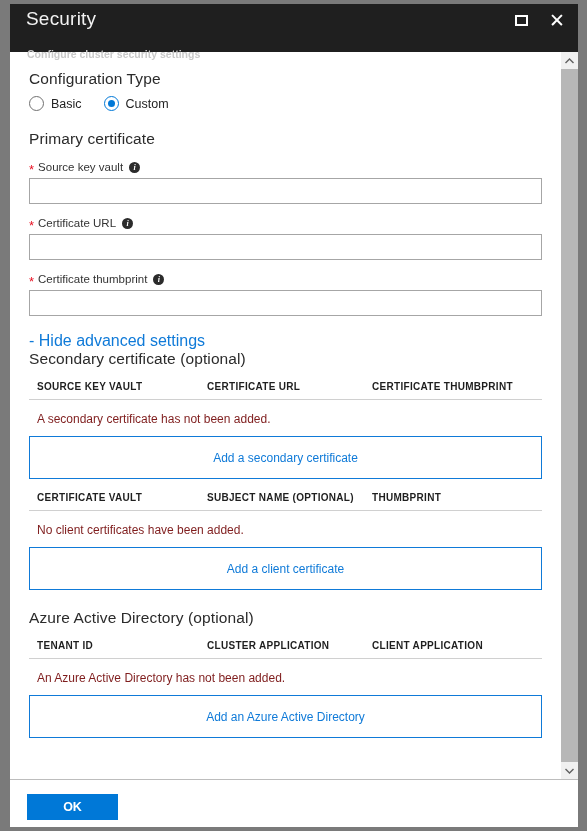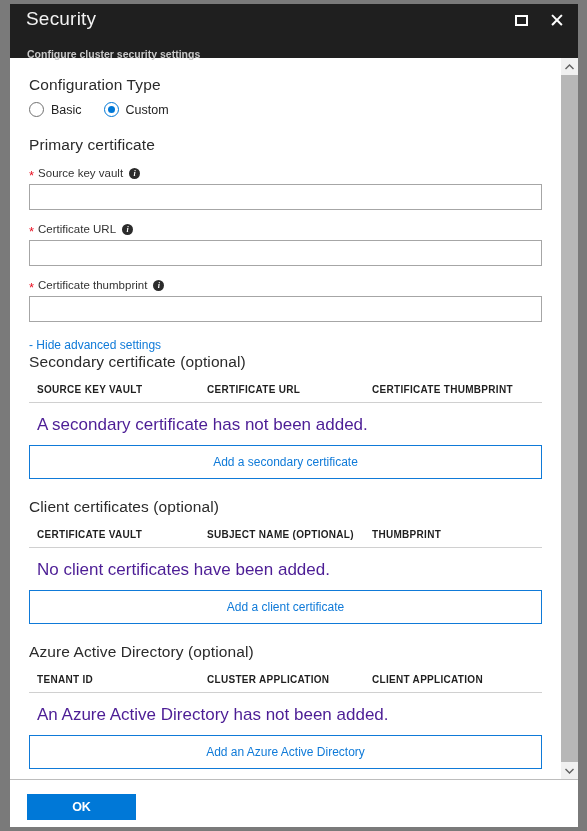--- a/index.html
+++ b/index.html
@@ -22,21 +22,21 @@
     width: 568px;
     height: 823px;
     background: #ffffff;
     display: flex;
     flex-direction: column;
     overflow: hidden;
   }
 
   
   .titlebar {
-    height: 54px;
+    height: 48px;
     background: #1f1f1f;
     color: #ffffff;
     position: relative;
     flex: 0 0 auto;
   }
   .titlebar .title {
     position: absolute;
     left: 16px;
     top: 4px;
     font-size: 19px;
@@ -220,21 +220,21 @@
   }
   .radio-item.selected .radio-dot { background: #0078d7; }
   .radio-label {
     font-size: 12.5px;
     color: #232323;
   }
 
   .adv-link {
     display: inline-block;
     margin-top: 16px;
-    font-size: 12px;
+    font-size: 16px;
     color: #0f7ad8;
     cursor: pointer;
     text-decoration: none;
   }
 
   
   .grid {
     margin-top: 13px;
   }
   .grid-head {
@@ -243,29 +243,29 @@
     font-weight: bold;
     color: #1f1f1f;
     letter-spacing: .3px;
     padding: 0 0 7px 8px;
     border-bottom: 1px solid #d0d0d0;
   }
   .col1 { width: 170px; flex: 0 0 170px; }
   .col2 { width: 165px; flex: 0 0 165px; }
   .col3 { flex: 1 1 auto; }
   .grid-empty {
-    font-size: 17px;
-    color: #4c1d95;
+    font-size: 12px;
+    color: #7f1d1d;
     padding: 12px 0 10px 8px;
   }
   .add-btn {
     display: block;
     width: 100%;
     box-sizing: border-box;
-    height: 34px;
+    height: 43px;
     line-height: 24px;
     border: 1px solid #0f7ad8;
     background: #ffffff;
     color: #0f7ad8;
     font-size: 12px;
     font-family: "Liberation Sans", sans-serif;
     text-align: center;
     cursor: pointer;
     padding: 0;
   }
@@ -276,21 +276,21 @@
   .footer {
     flex: 0 0 auto;
     height: 47px;
     background: #ffffff;
     position: relative;
   }
   .ok-btn {
     position: absolute;
     left: 17px;
     top: 14px;
-    width: 109px;
+    width: 91px;
     height: 26px;
     background: #0078d7;
     color: #ffffff;
     border: none;
     font-family: "Liberation Sans", sans-serif;
     font-size: 12.5px;
     font-weight: bold;
     cursor: pointer;
   }
 </style>
@@ -365,21 +365,20 @@
         <div class="grid-head">
           <span class="col1">SOURCE KEY VAULT</span>
           <span class="col2">CERTIFICATE URL</span>
           <span class="col3">CERTIFICATE THUMBPRINT</span>
         </div>
         <div class="grid-empty">A secondary certificate has not been added.</div>
         <button class="add-btn">Add a secondary certificate</button>
       </div>
 
       
-      <div class="section-head section-gap">Client certificates (optional)</div>
       <div class="grid">
         <div class="grid-head">
           <span class="col1">CERTIFICATE VAULT</span>
           <span class="col2">SUBJECT NAME (OPTIONAL)</span>
           <span class="col3">THUMBPRINT</span>
         </div>
         <div class="grid-empty">No client certificates have been added.</div>
         <button class="add-btn">Add a client certificate</button>
       </div>
 

